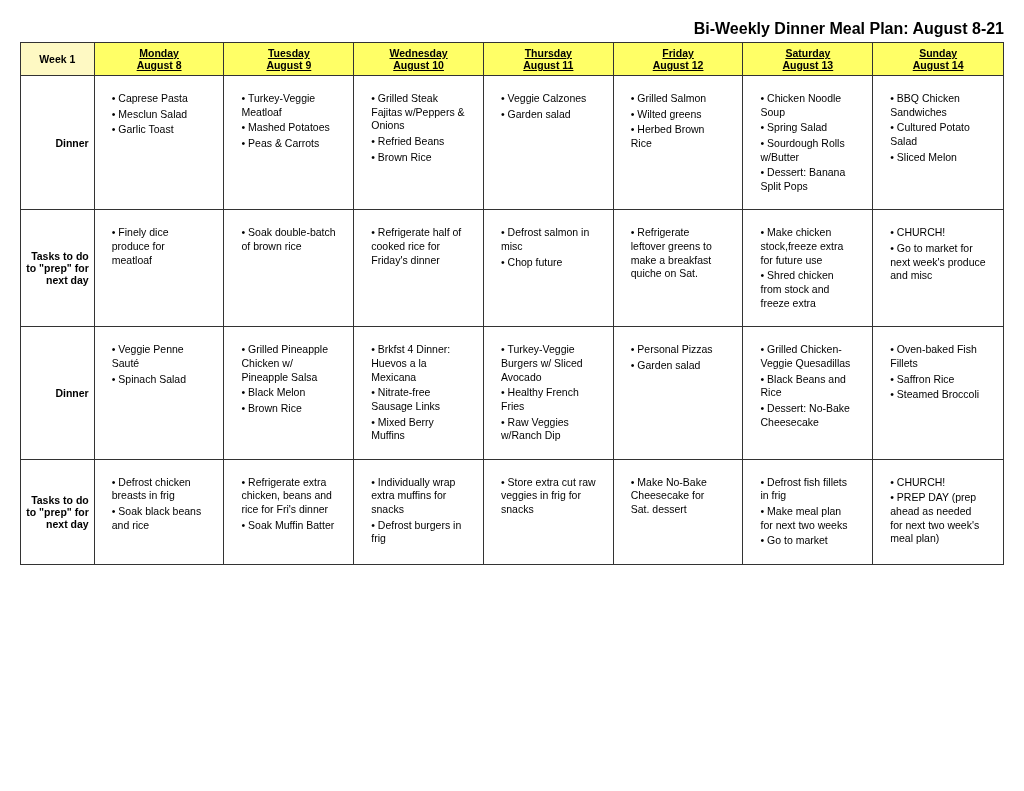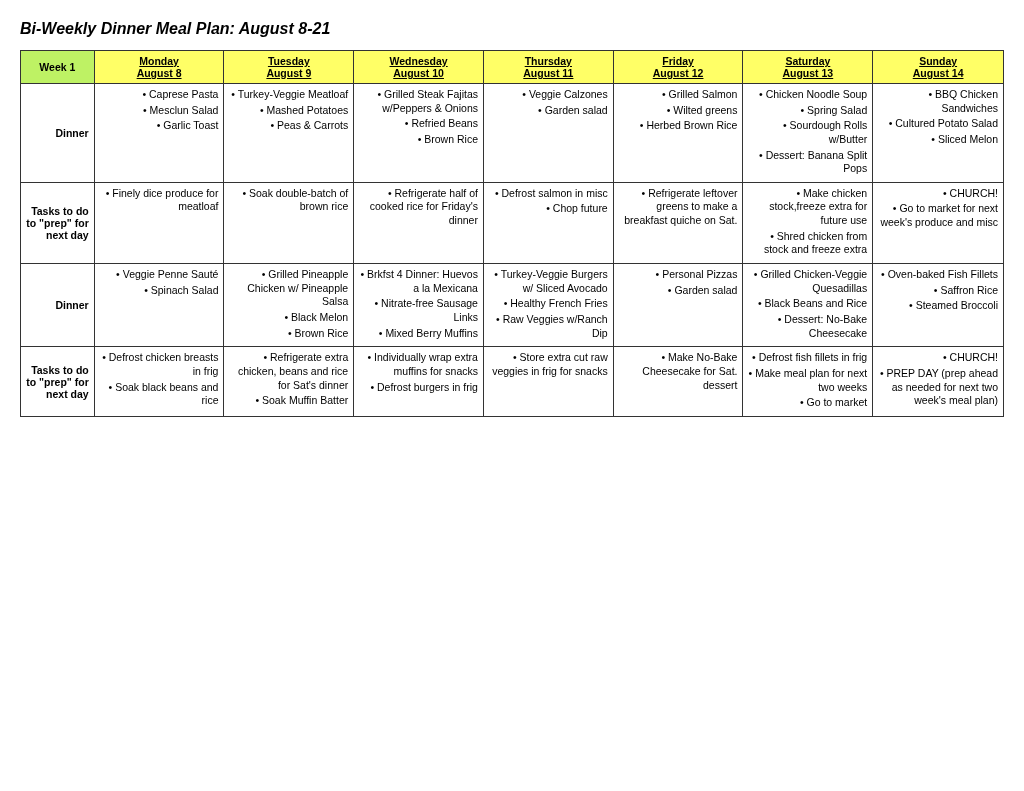--- a/index.html
+++ b/index.html
@@ -3,61 +3,59 @@
   <meta charset="utf-8">
   <style>
     * { box-sizing: border-box; margin: 0; padding: 0; }
     body {
       font-family: Arial, sans-serif;
       background: #fff;
       padding: 20px;
       font-size: 11px;
     }
     h1 {
-      text-align: left;
+      text-align: right;
       font-size: 16px;
       font-weight: bold;
-      margin-bottom: 12px;
-      font-style: italic;
+      margin-bottom: 4px;
     }
     table {
       width: 100%;
       border-collapse: collapse;
       table-layout: fixed;
     }
     td, th {
       border: 1px solid #333;
       vertical-align: top;
       padding: 4px 5px;
       font-size: 10.5px;
     }
     .day-header {
       background: #ffff66;
       text-align: center;
       font-weight: bold;
       vertical-align: middle;
       text-decoration: underline;
     }
     .week-label {
-      background: #bef264;
+      background: #fef9c3;
       text-align: center;
       font-weight: bold;
       vertical-align: middle;
     }
     .task-label {
       font-weight: bold;
       text-align: right;
       vertical-align: middle;
       font-size: 10.5px;
     }
     ul {
       list-style: none;
       padding: 0;
-      margin: 0;
-      text-align: right;
+      margin: 12px;
     }
     ul li::before {
       content: "• ";
     }
     ul li {
       margin-bottom: 2px;
       line-height: 1.3;
     }
   </style>
 </head>
@@ -239,21 +237,21 @@
   <tr>
     <td class="task-label">Tasks to do to "prep" for next day</td>
     <td>
       <ul>
         <li>Defrost chicken breasts in frig</li>
         <li>Soak black beans and rice</li>
       </ul>
     </td>
     <td>
       <ul>
-        <li>Refrigerate extra chicken, beans and rice for Sat's dinner</li>
+        <li>Refrigerate extra chicken, beans and rice for Fri's dinner</li>
         <li>Soak Muffin Batter</li>
       </ul>
     </td>
     <td>
       <ul>
         <li>Individually wrap extra muffins for snacks</li>
         <li>Defrost burgers in frig</li>
       </ul>
     </td>
     <td>

